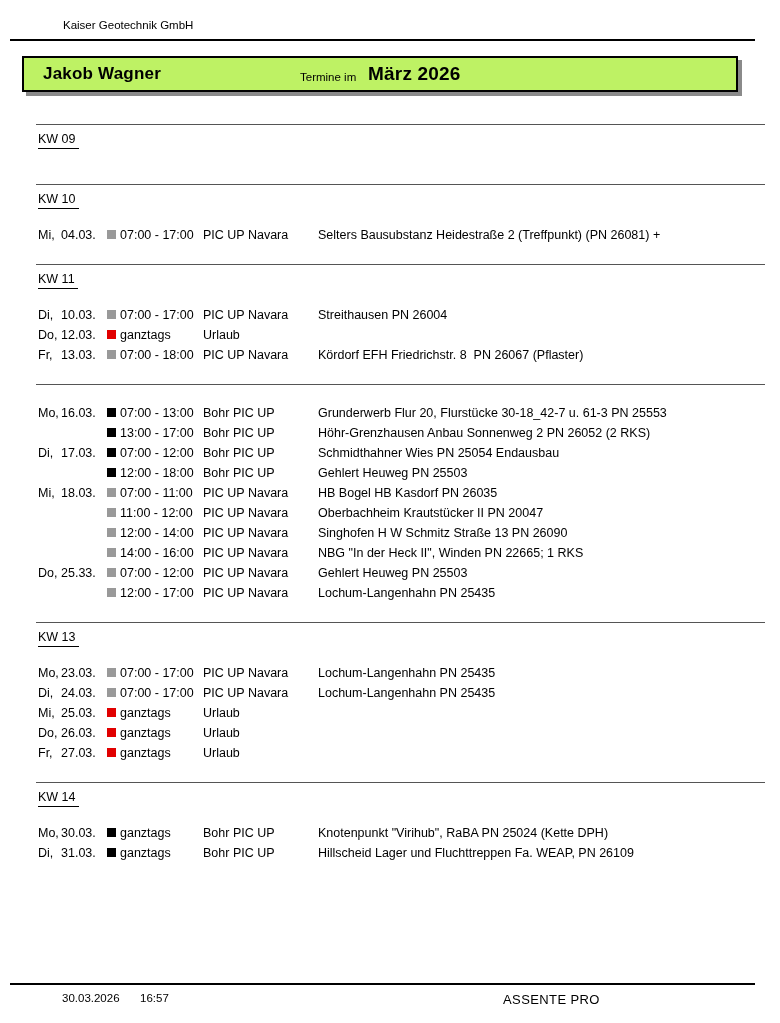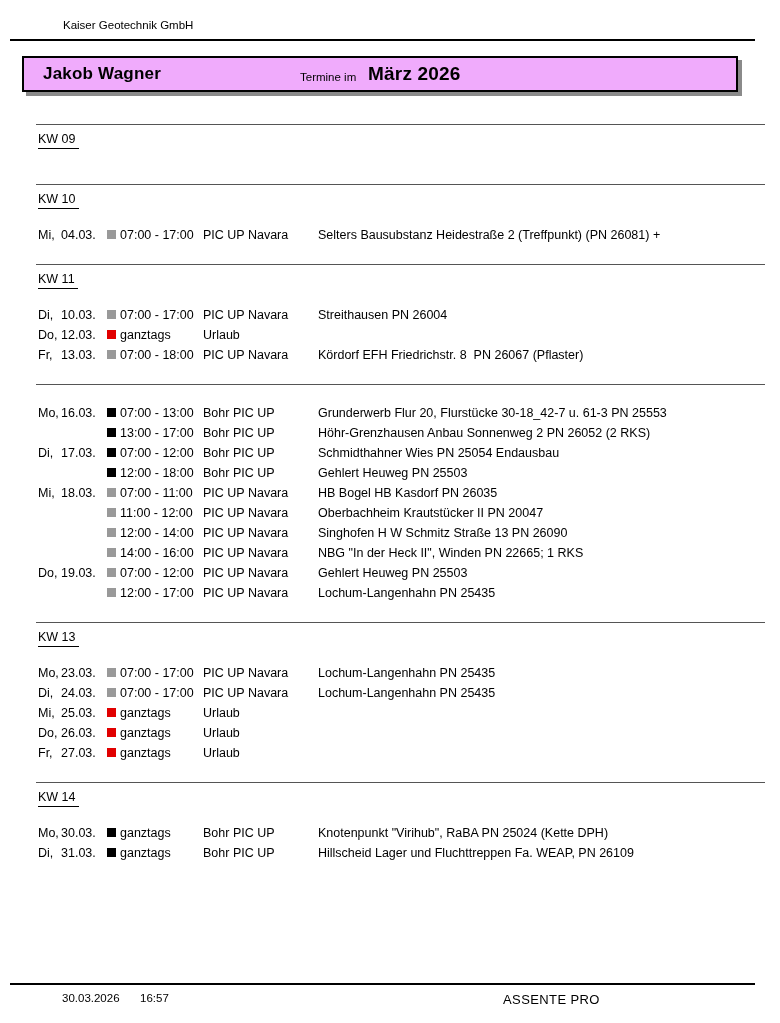--- a/index.html
+++ b/index.html
@@ -13,21 +13,21 @@
   }
 
   
   .company { position: absolute; left: 63px; top: 19px; font-size: 11.5px; }
   .header-line { position: absolute; left: 10px; top: 39px; width: 745px; height: 2px; background: #000; }
 
   
   .title-box {
     position: absolute; left: 22px; top: 56px;
     width: 712px; height: 32px;
-    border: 2px solid #000; background: #f0abfc;
+    border: 2px solid #000; background: #bef264;
     box-shadow: 4px 4px 0 #8a8a8a;
   }
   .title-name  { position: absolute; left: 19px;  bottom: 6px; font-size: 17px; font-weight: bold; letter-spacing: .2px; }
   .title-prefix{ position: absolute; left: 276px; bottom: 7px; font-size: 11.5px; }
   .title-month { position: absolute; left: 344px; bottom: 5px; font-size: 19px; font-weight: bold; letter-spacing: .2px; }
 
   
   .weeks { position: absolute; left: 0; top: 124px; width: 780px; padding-left: 8px; }
   .week-line { height: 1px; background: #555; margin-left: 28px; width: 729px; }
   .kw-label-row { margin: 4px 0 0 30px; height: 18px; }
@@ -221,21 +221,21 @@
     <span class="col-marker">
       <span class="marker" style="background: rgb(153, 153, 153);"></span>
     </span>
     <span class="col-time">14:00 - 16:00</span>
     <span class="col-category">PIC UP Navara</span>
     <span class="col-desc">NBG "In der Heck II", Winden PN 22665; 1 RKS</span>
   </div>
 
   <div class="event-row">
     <span class="col-day">Do,</span>
-    <span class="col-date">19.03.</span>
+    <span class="col-date">25.33.</span>
     <span class="col-marker">
       <span class="marker" style="background: rgb(153, 153, 153);"></span>
     </span>
     <span class="col-time">07:00 - 12:00</span>
     <span class="col-category">PIC UP Navara</span>
     <span class="col-desc">Gehlert Heuweg PN 25503</span>
   </div>
 
   <div class="event-row">
     <span class="col-day"></span>

